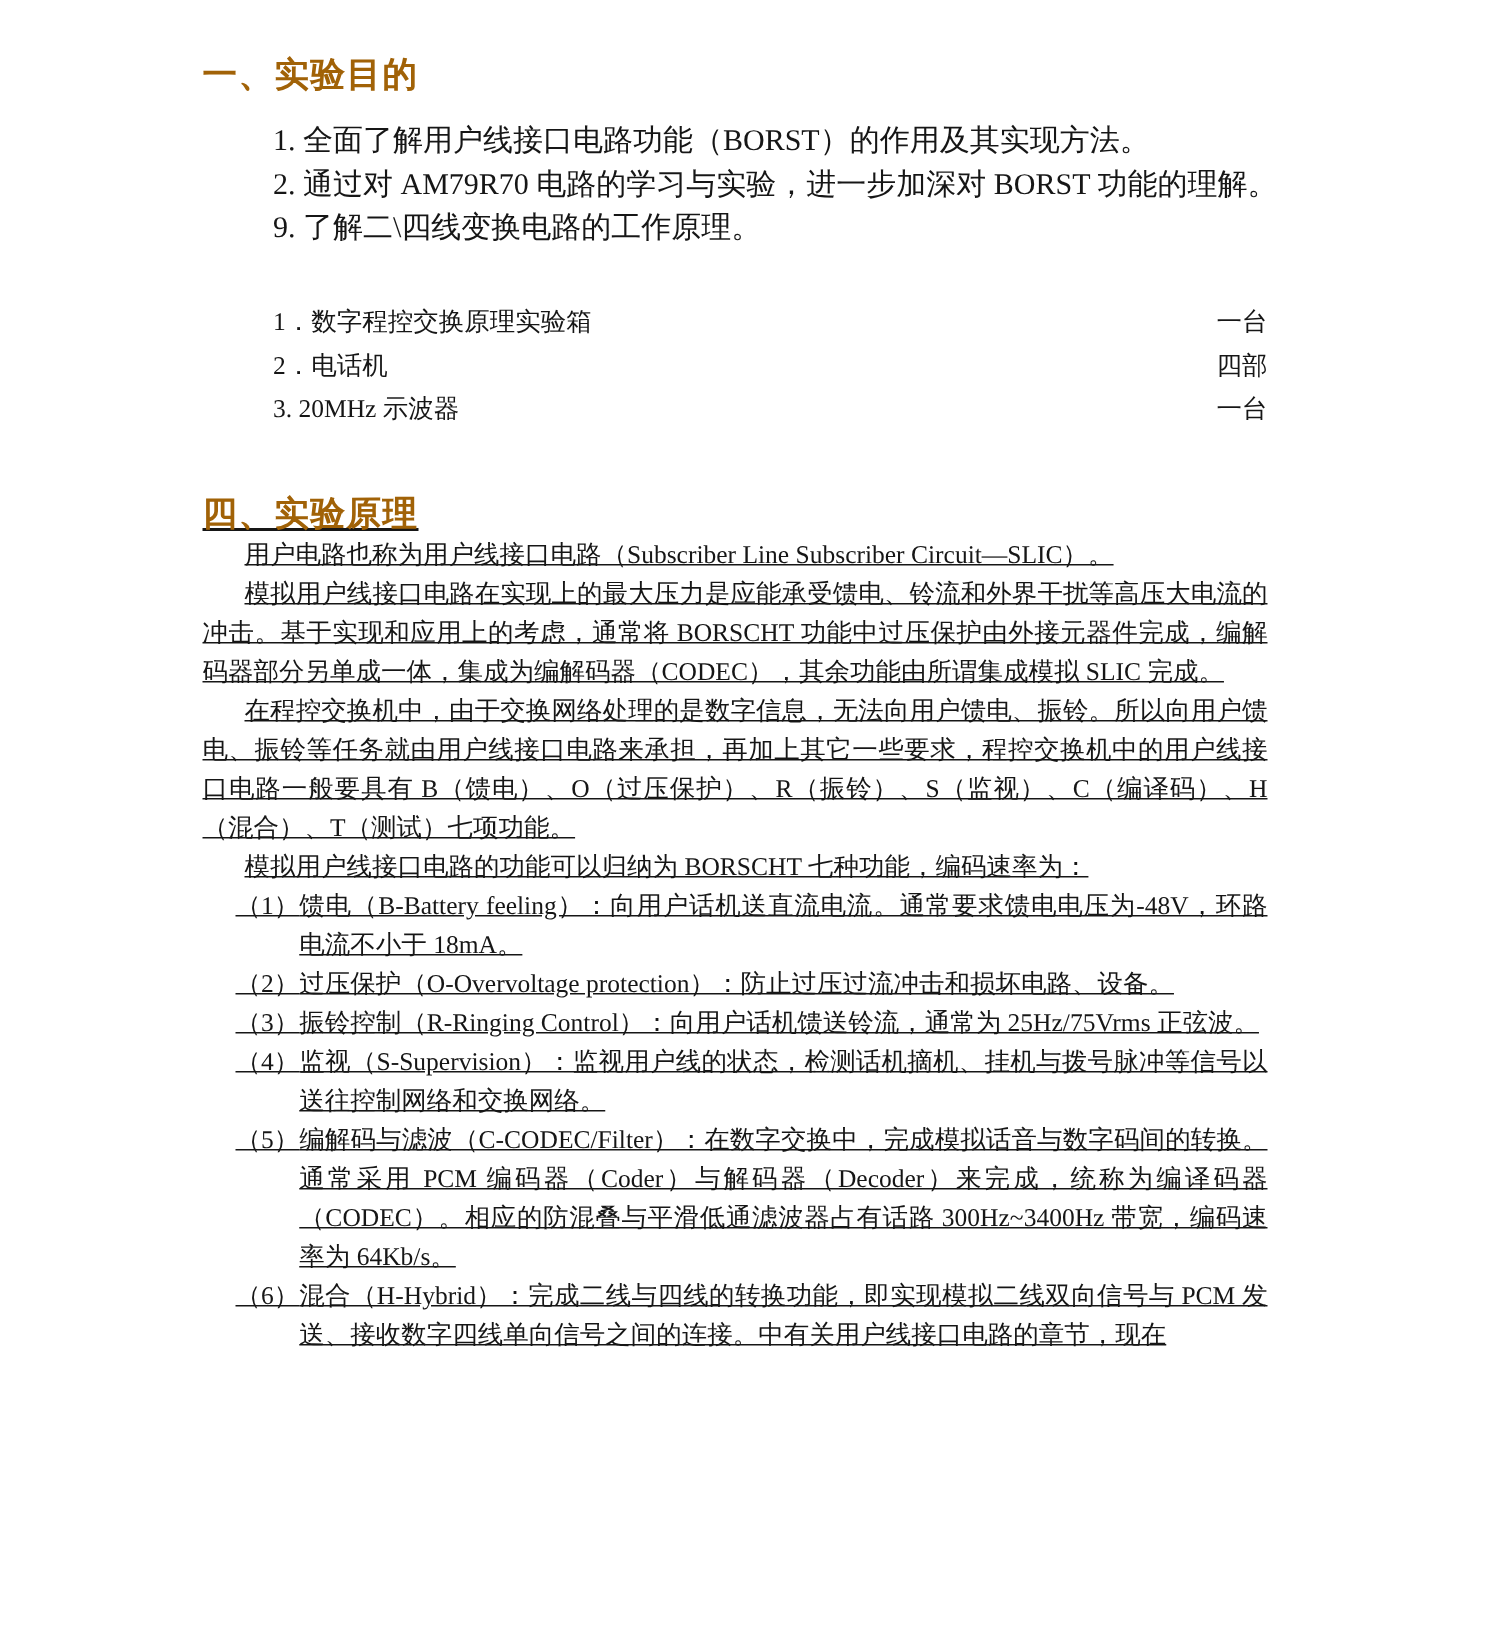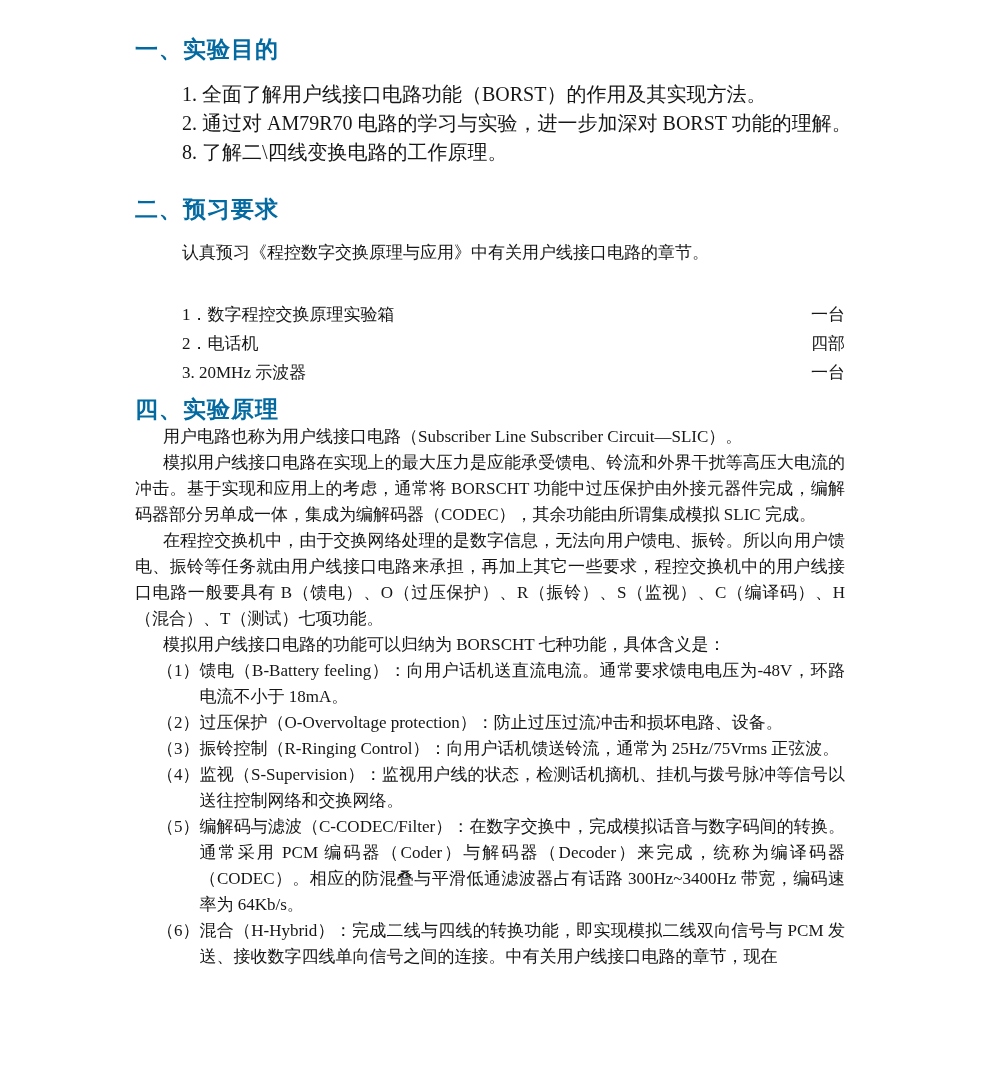--- a/index.html
+++ b/index.html
@@ -18,21 +18,21 @@
     box-sizing: border-box;
     padding: 34px 146px 0 135px;
   }
   .section { margin: 0; }
   .section-heading {
     font-family: "Liberation Sans", "DejaVu Sans", sans-serif;
     font-size: 23px;
     font-weight: bold;
     line-height: 30px;
     margin: 0;
-    color: #0369a1;
+    color: #a16207;
     letter-spacing: 1px;
   }
   
   .purpose-items {
     margin-top: 16px;
     padding-left: 47px;
   }
   .purpose-item {
     font-size: 20px;
     line-height: 29px;
@@ -54,21 +54,21 @@
     padding-left: 47px;
   }
   .instrument-row {
     display: flex;
     justify-content: space-between;
     align-items: center;
     font-size: 17px;
     line-height: 29px;
   }
   
-  .sec-principle { margin-top: 7px; }
+  .sec-principle { margin-top: 40px; text-decoration: underline; }
   .principle-subheading {
     margin-top: 10px;
     padding-left: 28px;
     font-size: 17px;
     font-weight: bold;
     line-height: 26px;
   }
   .principle-paragraph {
     margin: 0;
     font-size: 17px;
@@ -94,28 +94,24 @@
 </head>
 <body>
 
 <div class="page">
 
   <div class="section sec-purpose">
     <h2 class="section-heading">一、实验目的</h2>
     <div class="purpose-items">
       <div class="purpose-item">1. 全面了解用户线接口电路功能（BORST）的作用及其实现方法。</div>
       <div class="purpose-item">2. 通过对 AM79R70 电路的学习与实验，进一步加深对 BORST 功能的理解。</div>
-      <div class="purpose-item">8. 了解二\四线变换电路的工作原理。</div>
+      <div class="purpose-item">9. 了解二\四线变换电路的工作原理。</div>
     </div>
   </div>
 
-  <div class="section sec-preview">
-    <h2 class="section-heading">二、预习要求</h2>
-    <p class="preview-paragraph">认真预习《程控数字交换原理与应用》中有关用户线接口电路的章节。</p>
-  </div>
 
   <div class="section sec-instruments">
     <div class="instrument-rows">
       <div class="instrument-row">
         <span class="instrument-label">1．数字程控交换原理实验箱</span>
         <span class="instrument-qty">一台</span>
       </div>
       <div class="instrument-row">
         <span class="instrument-label">2．电话机</span>
         <span class="instrument-qty">四部</span>
@@ -126,21 +122,21 @@
       </div>
     </div>
   </div>
 
   <div class="section sec-principle">
     <h2 class="section-heading">四、实验原理</h2>
 
     <p class="principle-paragraph">用户电路也称为用户线接口电路（Subscriber Line Subscriber Circuit—SLIC）。</p>
     <p class="principle-paragraph">模拟用户线接口电路在实现上的最大压力是应能承受馈电、铃流和外界干扰等高压大电流的冲击。基于实现和应用上的考虑，通常将 BORSCHT 功能中过压保护由外接元器件完成，编解码器部分另单成一体，集成为编解码器（CODEC），其余功能由所谓集成模拟 SLIC 完成。</p>
     <p class="principle-paragraph">在程控交换机中，由于交换网络处理的是数字信息，无法向用户馈电、振铃。所以向用户馈电、振铃等任务就由用户线接口电路来承担，再加上其它一些要求，程控交换机中的用户线接口电路一般要具有 B（馈电）、O（过压保护）、R（振铃）、S（监视）、C（编译码）、H（混合）、T（测试）七项功能。</p>
-    <p class="principle-paragraph">模拟用户线接口电路的功能可以归纳为 BORSCHT 七种功能，具体含义是：</p>
+    <p class="principle-paragraph">模拟用户线接口电路的功能可以归纳为 BORSCHT 七种功能，编码速率为：</p>
 
     <div class="borscht-list">
       <div class="borscht-item">
         <span class="borscht-marker">（1）</span>
         <span class="borscht-text">馈电（B-Battery feeling）：向用户话机送直流电流。通常要求馈电电压为-48V，环路电流不小于 18mA。</span>
       </div>
       <div class="borscht-item">
         <span class="borscht-marker">（2）</span>
         <span class="borscht-text">过压保护（O-Overvoltage protection）：防止过压过流冲击和损坏电路、设备。</span>
       </div>

